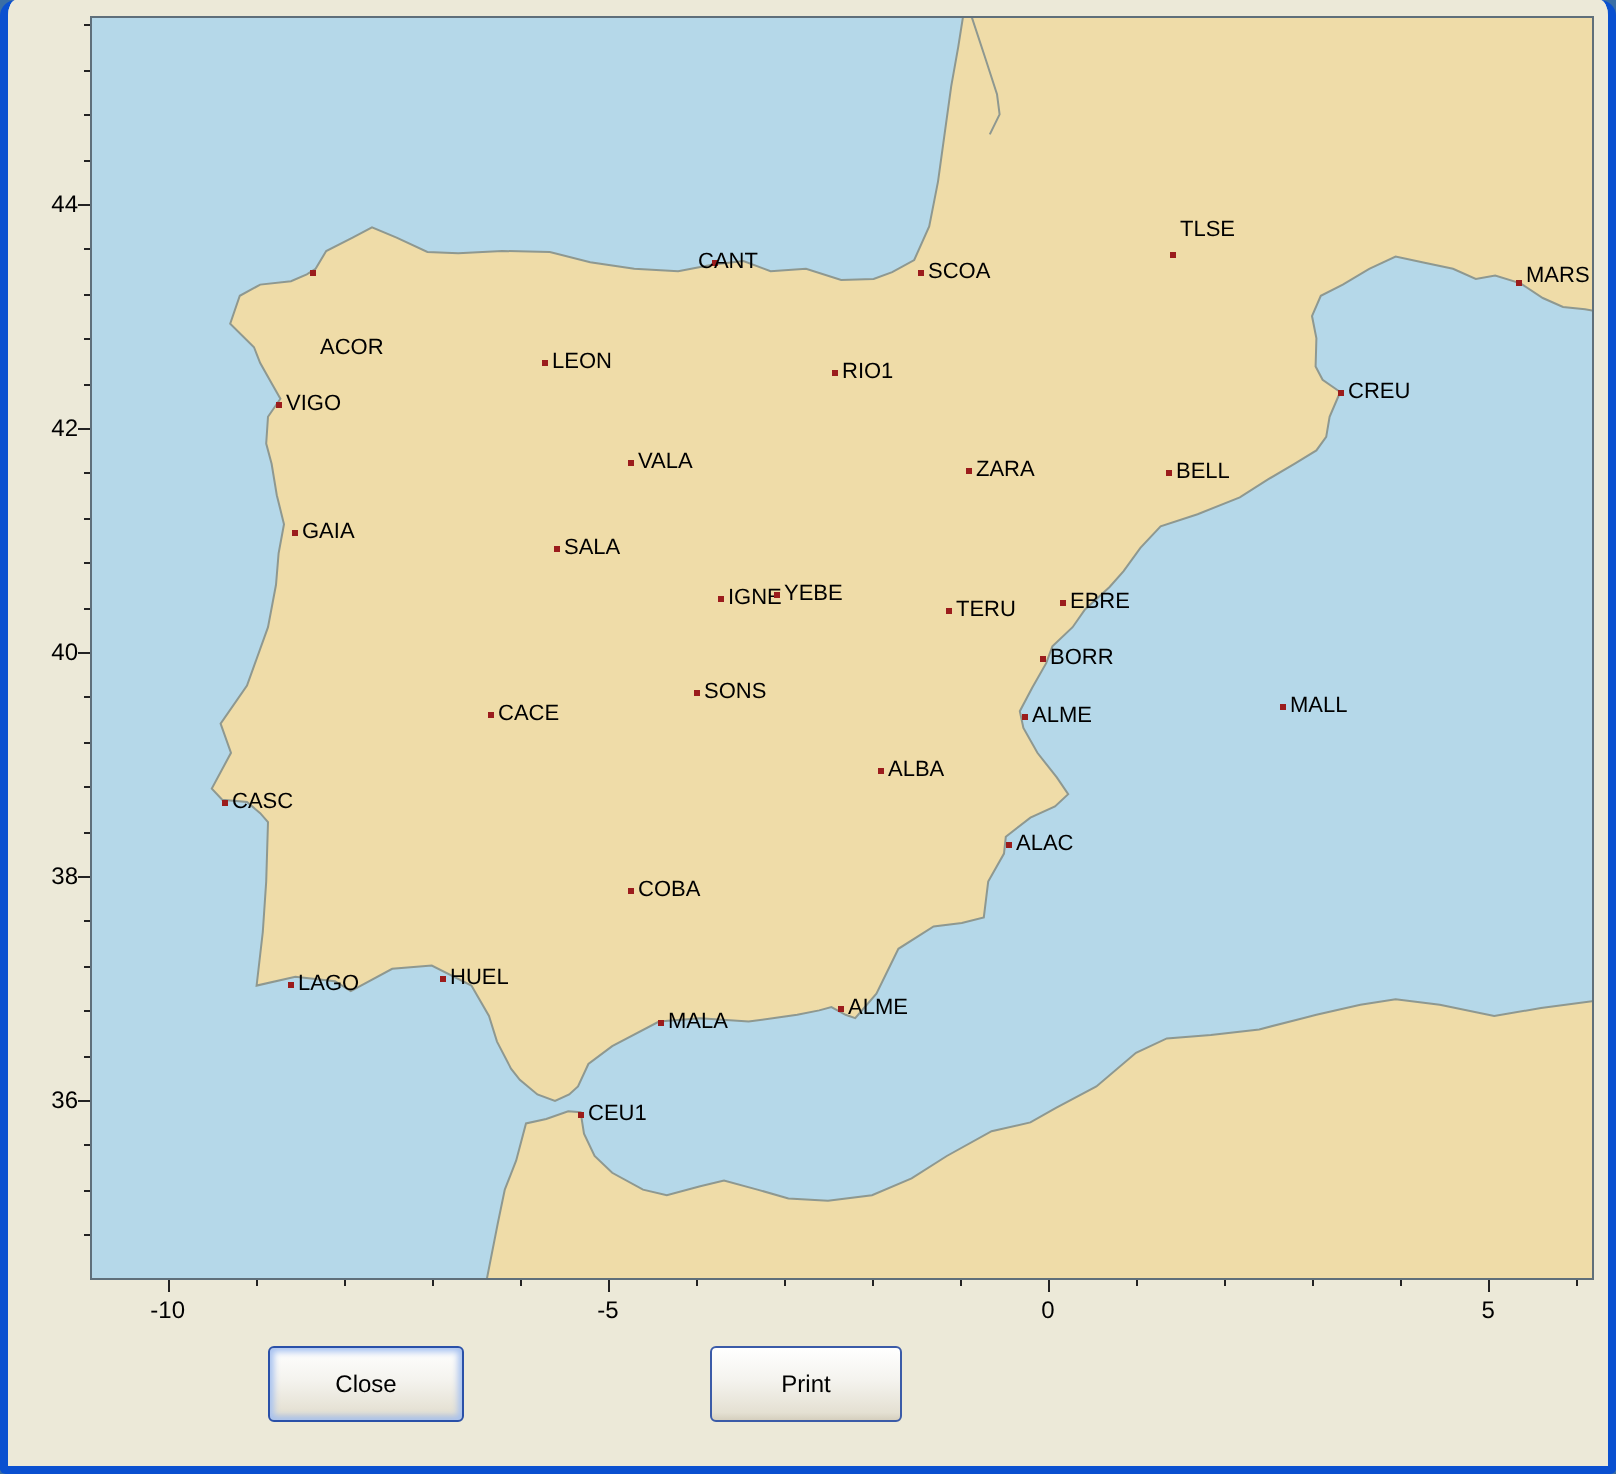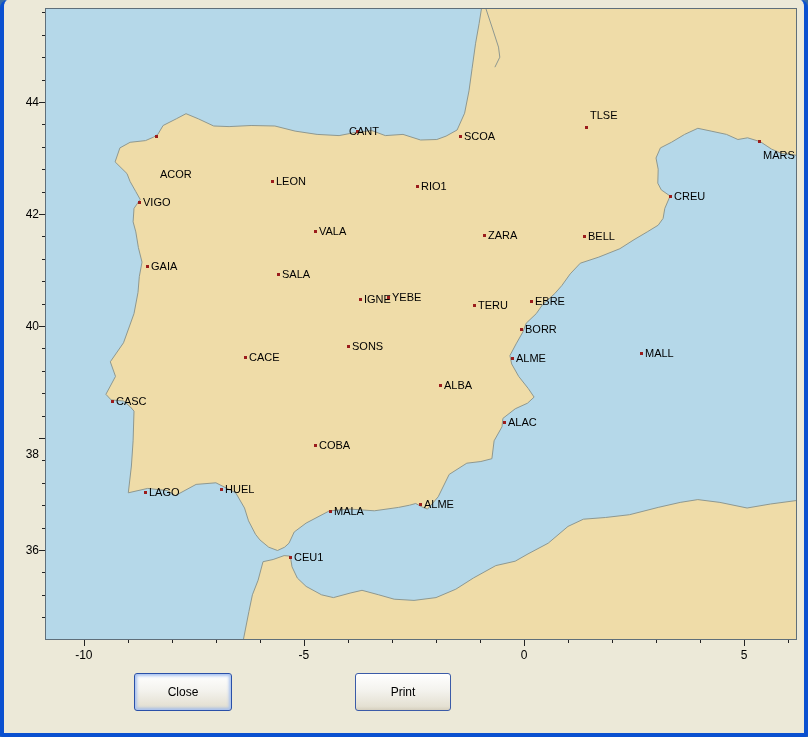--- a/index.html
+++ b/index.html
@@ -66,21 +66,21 @@
           <div class="marker-label" style="left: 236px; top: 258px;">SALA</div>
           <div class="marker" style="left: 225px; top: 171px;"></div>
           <div class="marker-label" style="left: 230px; top: 165px;">LEON</div>
           <div class="marker" style="left: 310px; top: 121px;"></div>
           <div class="marker-label" style="left: 303px; top: 115px;">CANT</div>
           <div class="marker" style="left: 413px; top: 126px;"></div>
           <div class="marker-label" style="left: 418px; top: 120px;">SCOA</div>
           <div class="marker" style="left: 539px; top: 117px;"></div>
           <div class="marker-label" style="left: 544px; top: 99px;">TLSE</div>
           <div class="marker" style="left: 712px; top: 131px;"></div>
-          <div class="marker-label" style="left: 717px; top: 139px;">MARS</div>
+          <div class="marker-label" style="left: 717px; top: 122px;">MARS</div>
           <div class="marker" style="left: 623px; top: 186px;"></div>
           <div class="marker-label" style="left: 628px; top: 180px;">CREU</div>
           <div class="marker" style="left: 370px; top: 176px;"></div>
           <div class="marker-label" style="left: 375px; top: 170px;">RIO1</div>
           <div class="marker" style="left: 268px; top: 221px;"></div>
           <div class="marker-label" style="left: 273px; top: 215px;">VALA</div>
           <div class="marker" style="left: 437px; top: 225px;"></div>
           <div class="marker-label" style="left: 442px; top: 219px;">ZARA</div>
           <div class="marker" style="left: 537px; top: 226px;"></div>
           <div class="marker-label" style="left: 542px; top: 220px;">BELL</div>
@@ -132,21 +132,21 @@
         <div class="tick-x minor" style="left: 431.965px; top: 640px; height: 3px;"></div>
         <div class="tick-x minor" style="left: 475.979px; top: 640px; height: 3px;"></div>
         <div class="tick-x minor" style="left: 564.007px; top: 640px; height: 3px;"></div>
         <div class="tick-x minor" style="left: 608.021px; top: 640px; height: 3px;"></div>
         <div class="tick-x minor" style="left: 652.035px; top: 640px; height: 3px;"></div>
         <div class="tick-x minor" style="left: 696.049px; top: 640px; height: 3px;"></div>
         <div class="tick-x minor" style="left: 784.077px; top: 640px; height: 3px;"></div>
         <div class="tick-y" style="left: 35px; top: 549.96px; width: 6px;"></div>
         <div class="axis-label-y" style="left: 3px; top: 542.96px;">36</div>
         <div class="tick-y" style="left: 35px; top: 437.96px; width: 6px;"></div>
-        <div class="axis-label-y" style="left: 3px; top: 430.96px; margin-top: 16px;">38</div>
+        <div class="axis-label-y" style="left: 3px; top: 430.96px;">38</div>
         <div class="tick-y" style="left: 35px; top: 325.96px; width: 6px;"></div>
         <div class="axis-label-y" style="left: 3px; top: 318.96px;">40</div>
         <div class="tick-y" style="left: 35px; top: 213.96px; width: 6px;"></div>
         <div class="axis-label-y" style="left: 3px; top: 206.96px;">42</div>
         <div class="tick-y" style="left: 35px; top: 101.96px; width: 6px;"></div>
         <div class="axis-label-y" style="left: 3px; top: 94.96px;">44</div>
         <div class="tick-y minor" style="left: 38px; top: 617.16px; width: 3px;"></div>
         <div class="tick-y minor" style="left: 38px; top: 594.76px; width: 3px;"></div>
         <div class="tick-y minor" style="left: 38px; top: 572.36px; width: 3px;"></div>
         <div class="tick-y minor" style="left: 38px; top: 527.56px; width: 3px;"></div>

